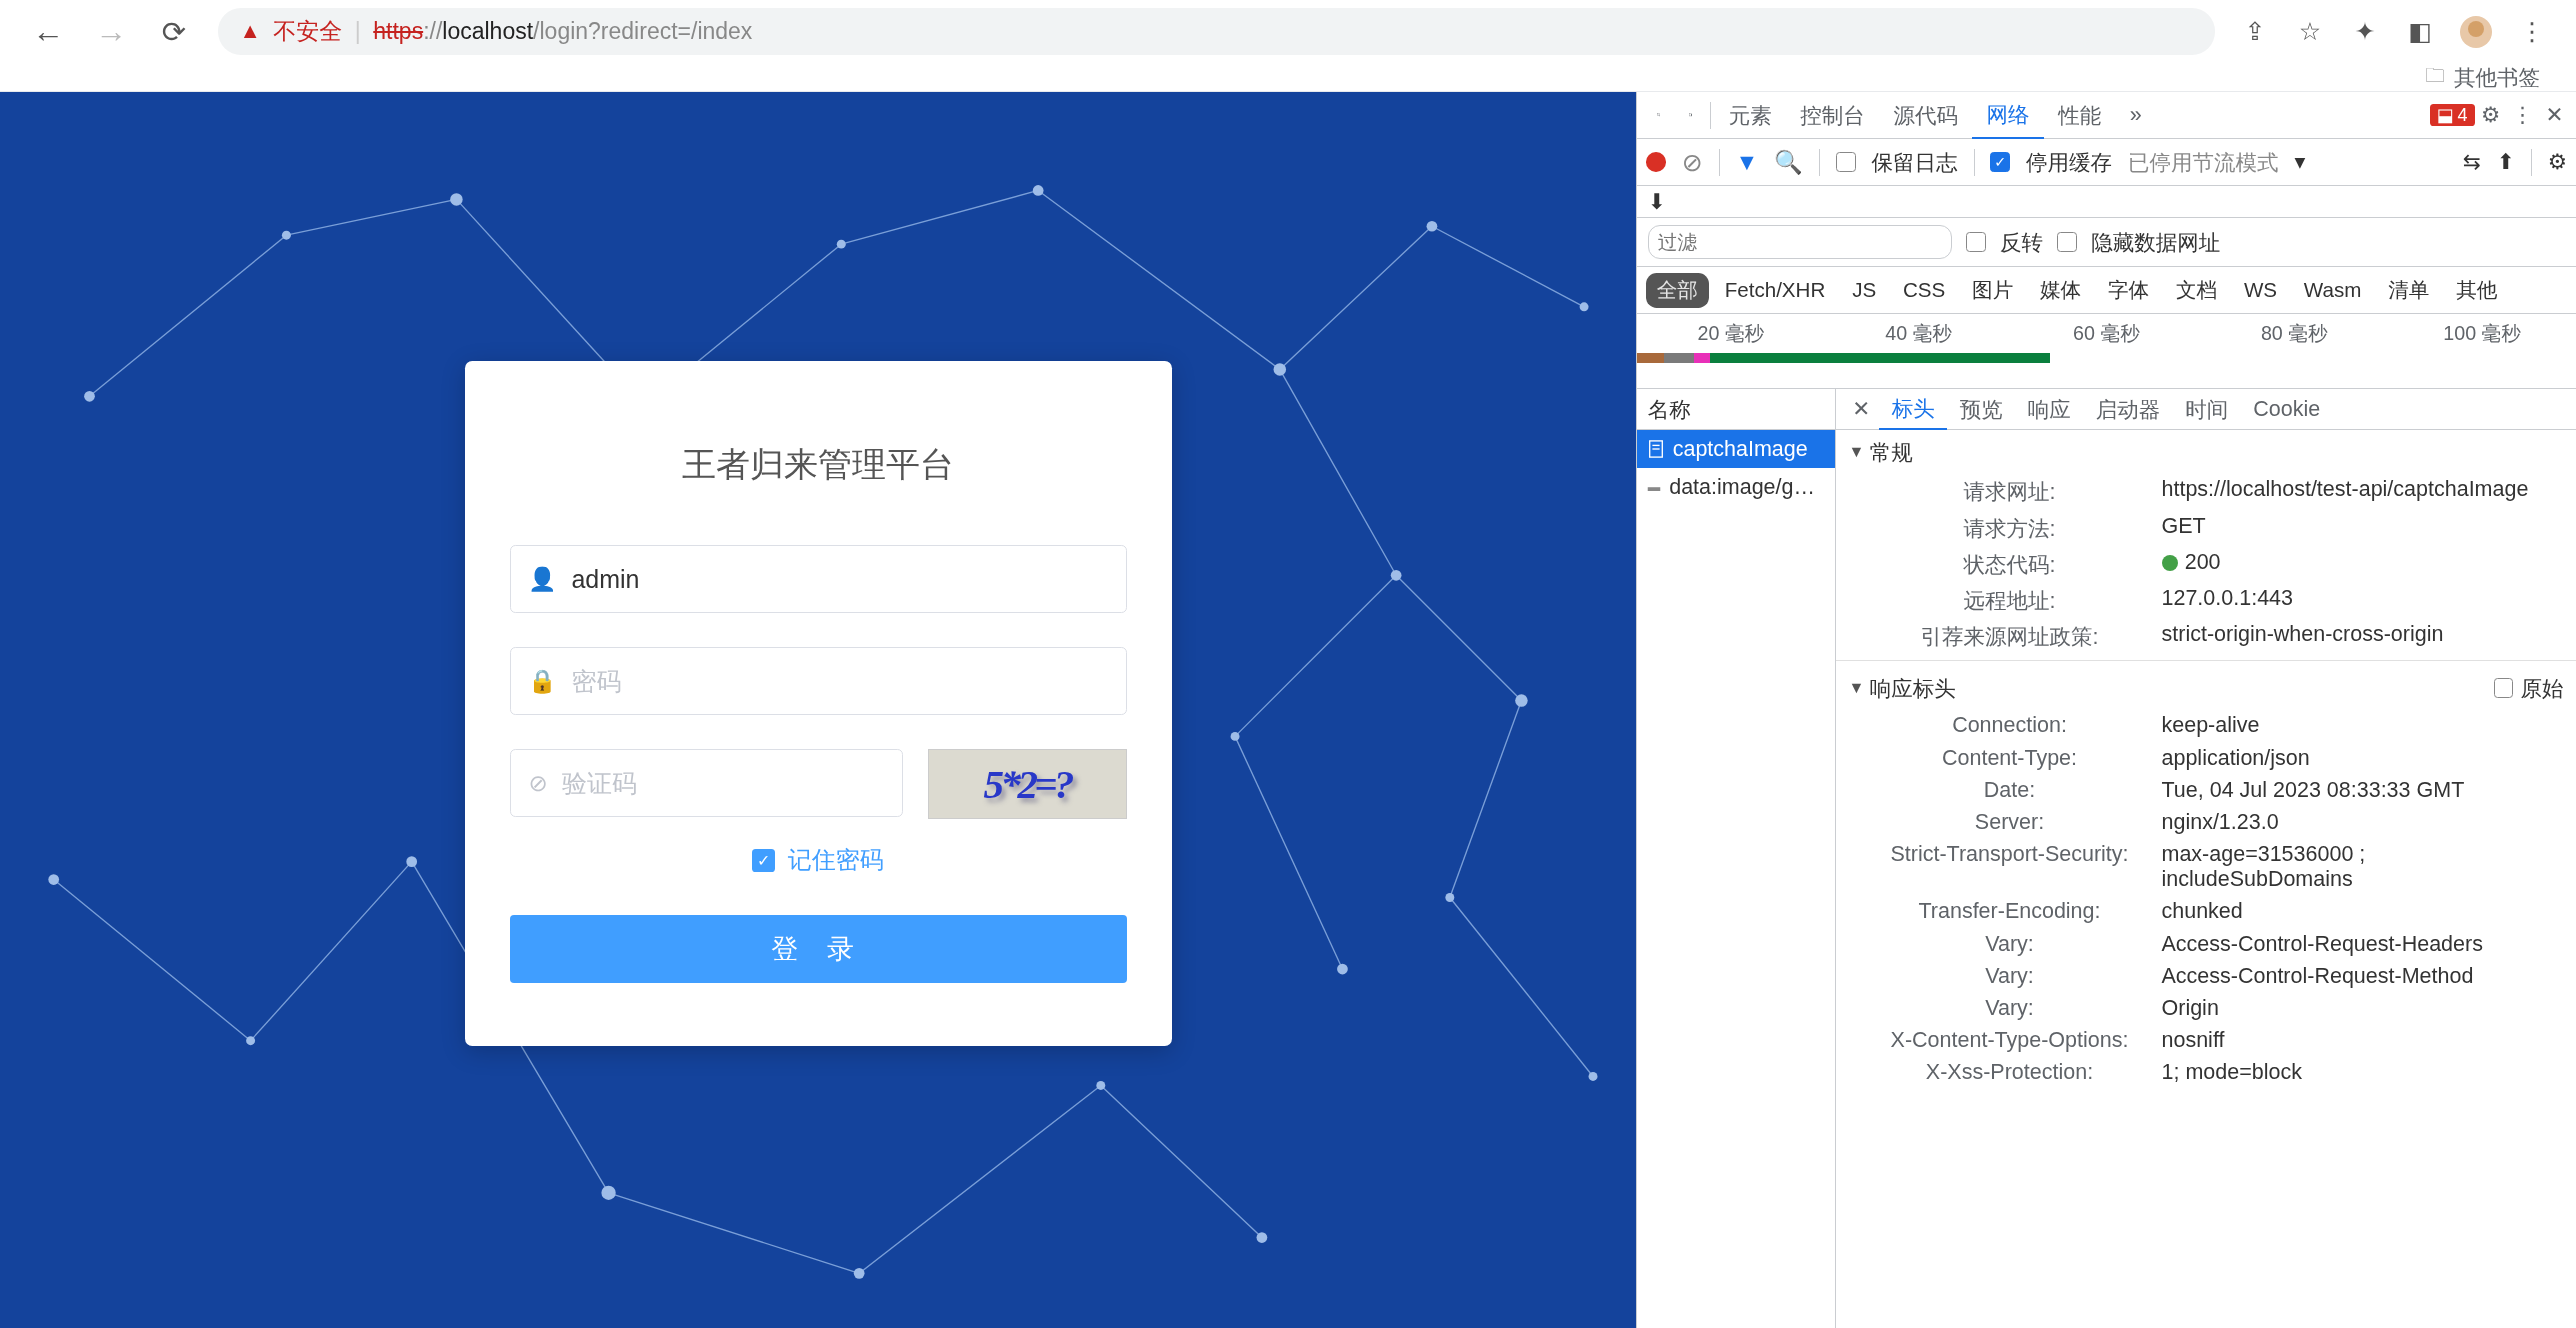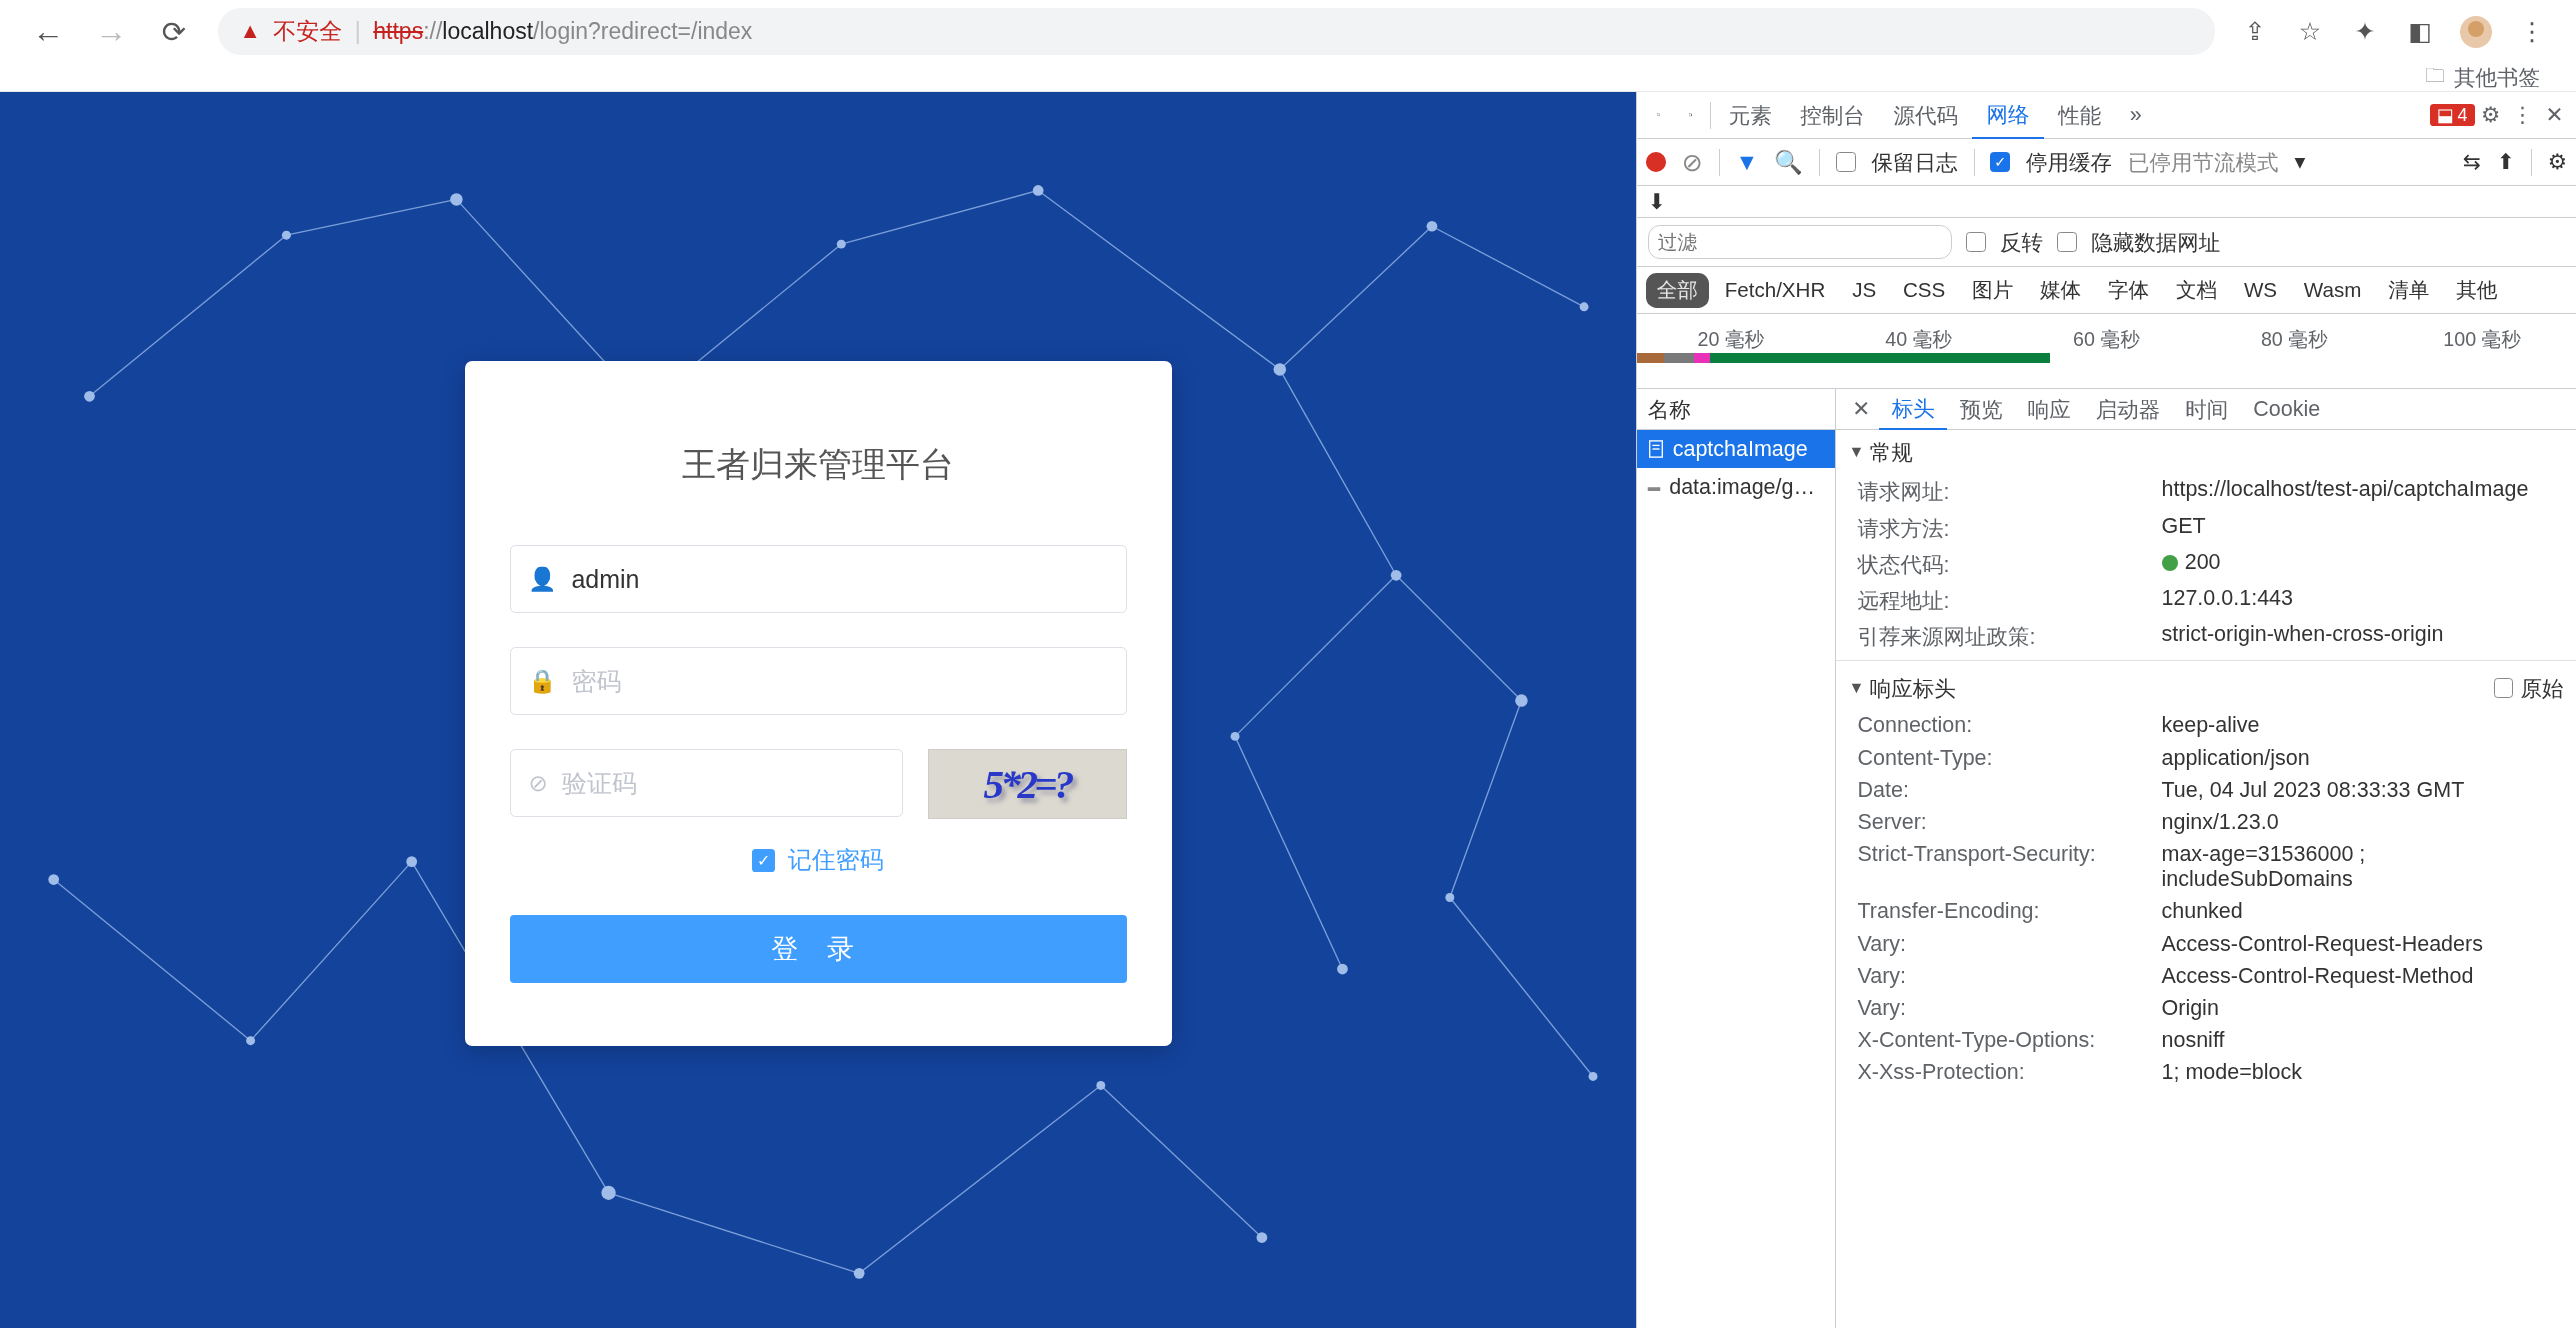--- a/index.html
+++ b/index.html
@@ -61,39 +61,39 @@
 .disabled-txt{color:#888;}
 .dt-row3{height:32px;border-bottom:0.9px solid #cacdd1;display:flex;align-items:center;padding:0 10.7px;}
 .dt-filter-row{padding:7.2px 10.7px;border-bottom:0.9px solid #cacdd1;}
 .filter-input{width:304px;height:34px;border:0.9px solid #cacdd1;border-radius:12px;padding:0 9px;font-size:19.7px;color:#666;}
 .filter-opts{display:flex;align-items:center;gap:14.3px;margin-top:0;}
 .type-row{padding:5.4px 9px;border-bottom:0.9px solid #cacdd1;display:flex;gap:5.4px;align-items:center;flex-wrap:wrap;}
 .type-btn{padding:3.6px 10.7px;border-radius:10.7px;font-size:20.6px;color:#333;cursor:pointer;}
 .type-btn.active{background:#555;color:#e5e5e5;font-family:Liberation Serif, serif;}
 .cookie-row{padding:7.2px 10.7px;border-bottom:0.9px solid #cacdd1;display:flex;align-items:center;gap:14.3px;}
 .timeline{height:75px;border-bottom:0.9px solid #cacdd1;position:relative;}
-.tl-labels{display:flex;font-size:19.7px;color:#5f6368;margin-top:6px;}
+.tl-labels{display:flex;font-size:19.7px;color:#5f6368;}
 .tl-label{flex:1;text-align:center;padding-top:5.4px;}
 .tl-bar{position:absolute;bottom:25px;left:0;height:10.7px;display:flex;}
 .tl-seg{height:100%;}
 .dt-content{flex:1;display:flex;overflow:hidden;}
 .req-list{width:199px;border-right:0.9px solid #cacdd1;}
 .req-hdr{height:41px;border-bottom:0.9px solid #cacdd1;display:flex;align-items:center;padding:0 10.7px;font-size:21.5px;}
 .req-item{height:38px;display:flex;align-items:center;padding:0 10.7px;gap:9px;font-size:21.5px;}
 .req-item.sel{background:#1a73e8;color:#fff;}
 .req-item .doc-icn{width:16px;height:18px;}
 .detail{flex:1;overflow:auto;}
 .detail-tabs{height:41px;border-bottom:0.9px solid #cacdd1;display:flex;align-items:center;padding:0 7.2px;gap:0;}
 .d-tab{padding:0 12.5px;height:41px;display:flex;align-items:center;color:#5f6368;cursor:pointer;}
 .d-tab.active{color:#1a73e8;border-bottom:2.7px solid #1a73e8;}
 .close-x{color:#5f6368;padding:0 9px;cursor:pointer;}
 .sect-hdr{padding:7.2px 12.5px;color:#333;display:flex;align-items:center;gap:5.4px;}
 .sect-hdr .tri{font-size:16px;color:#555;}
 .kv-row{display:flex;padding:3.6px 21.5px;font-size:21.5px;}
-.kv-k{width:304px;color:#5f6368;}
+.kv-k{width:304px;color:#5f6368;text-align:center;}
 .kv-v{flex:1;color:#333;}
 .status-dot{width:16px;height:16px;border-radius:50%;background:#43a047;display:inline-block;margin-right:7.2px;vertical-align:middle;}
 .hr{border-bottom:0.9px solid #e0e0e0;margin:5.4px 0;}
 .resp-hdr-row{display:flex;align-items:center;padding:7.2px 12.5px;}
 </style>
 </head>
 <body>
 
 <div class="root" id="root" style="transform: scale(1);">
 

